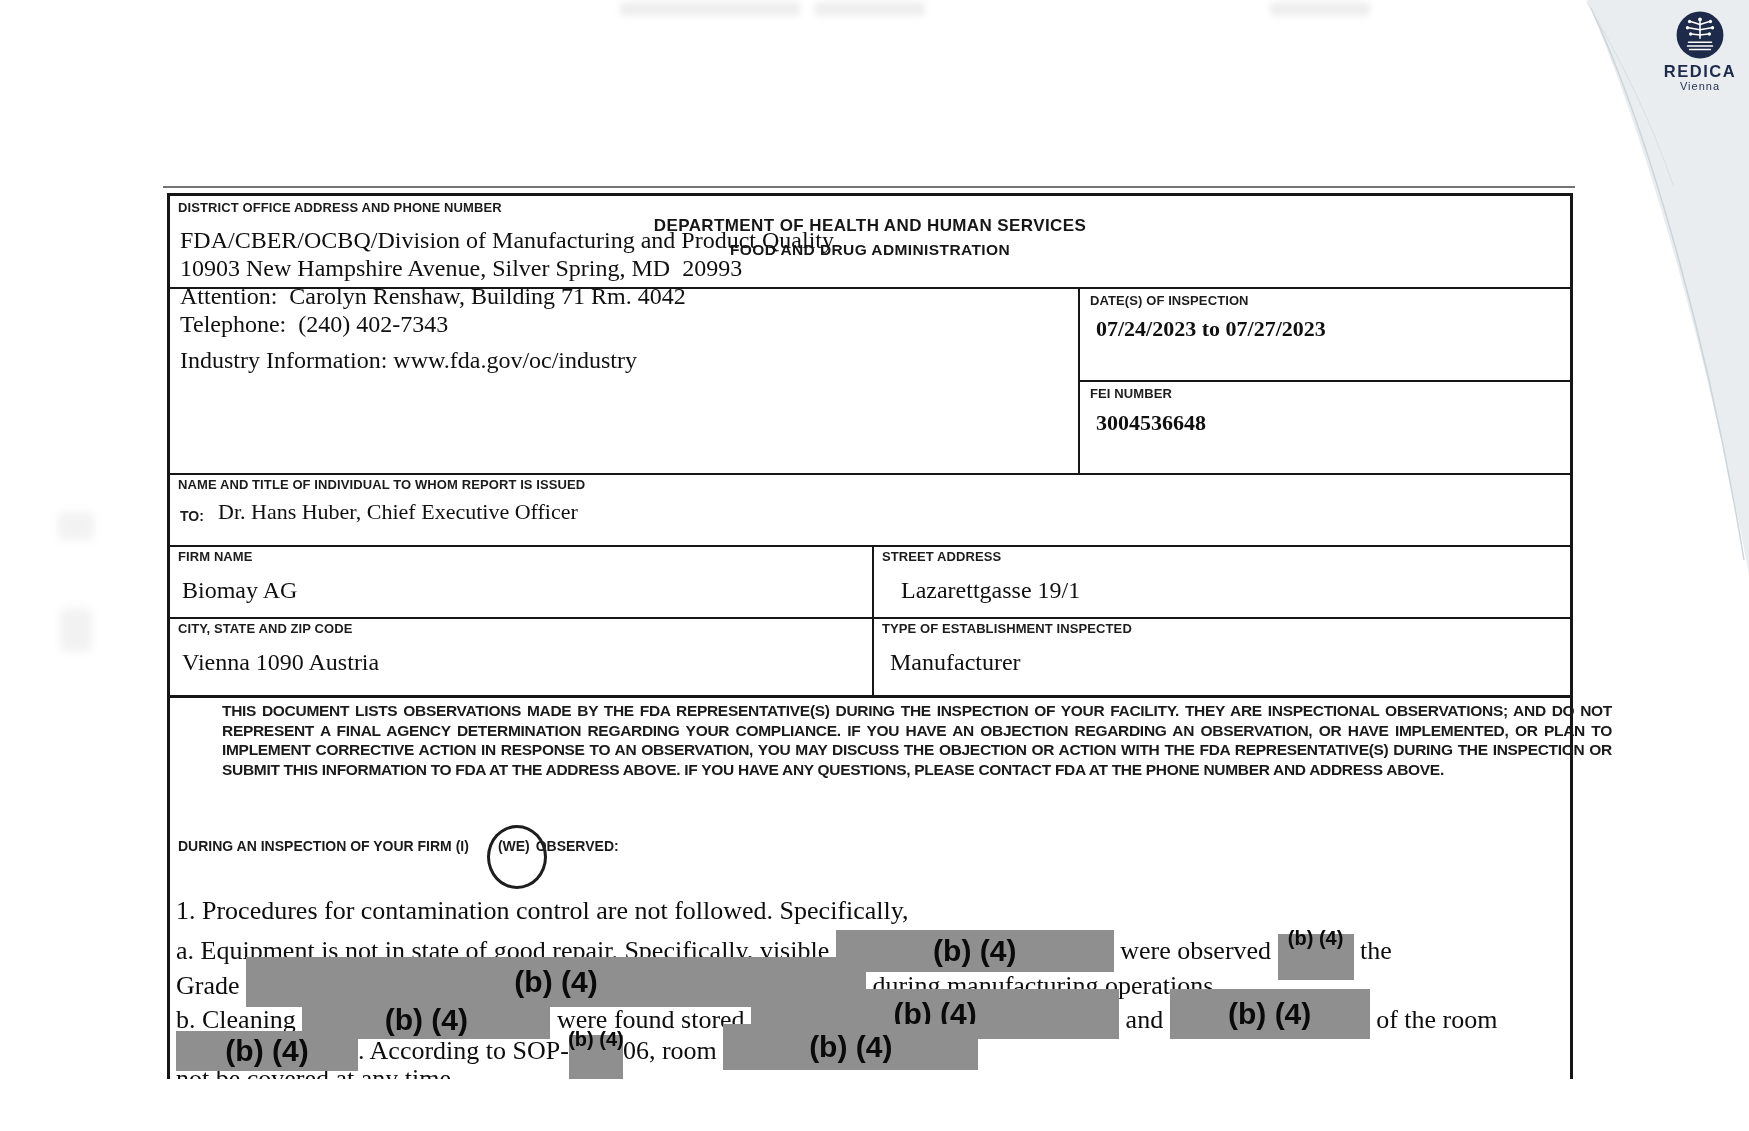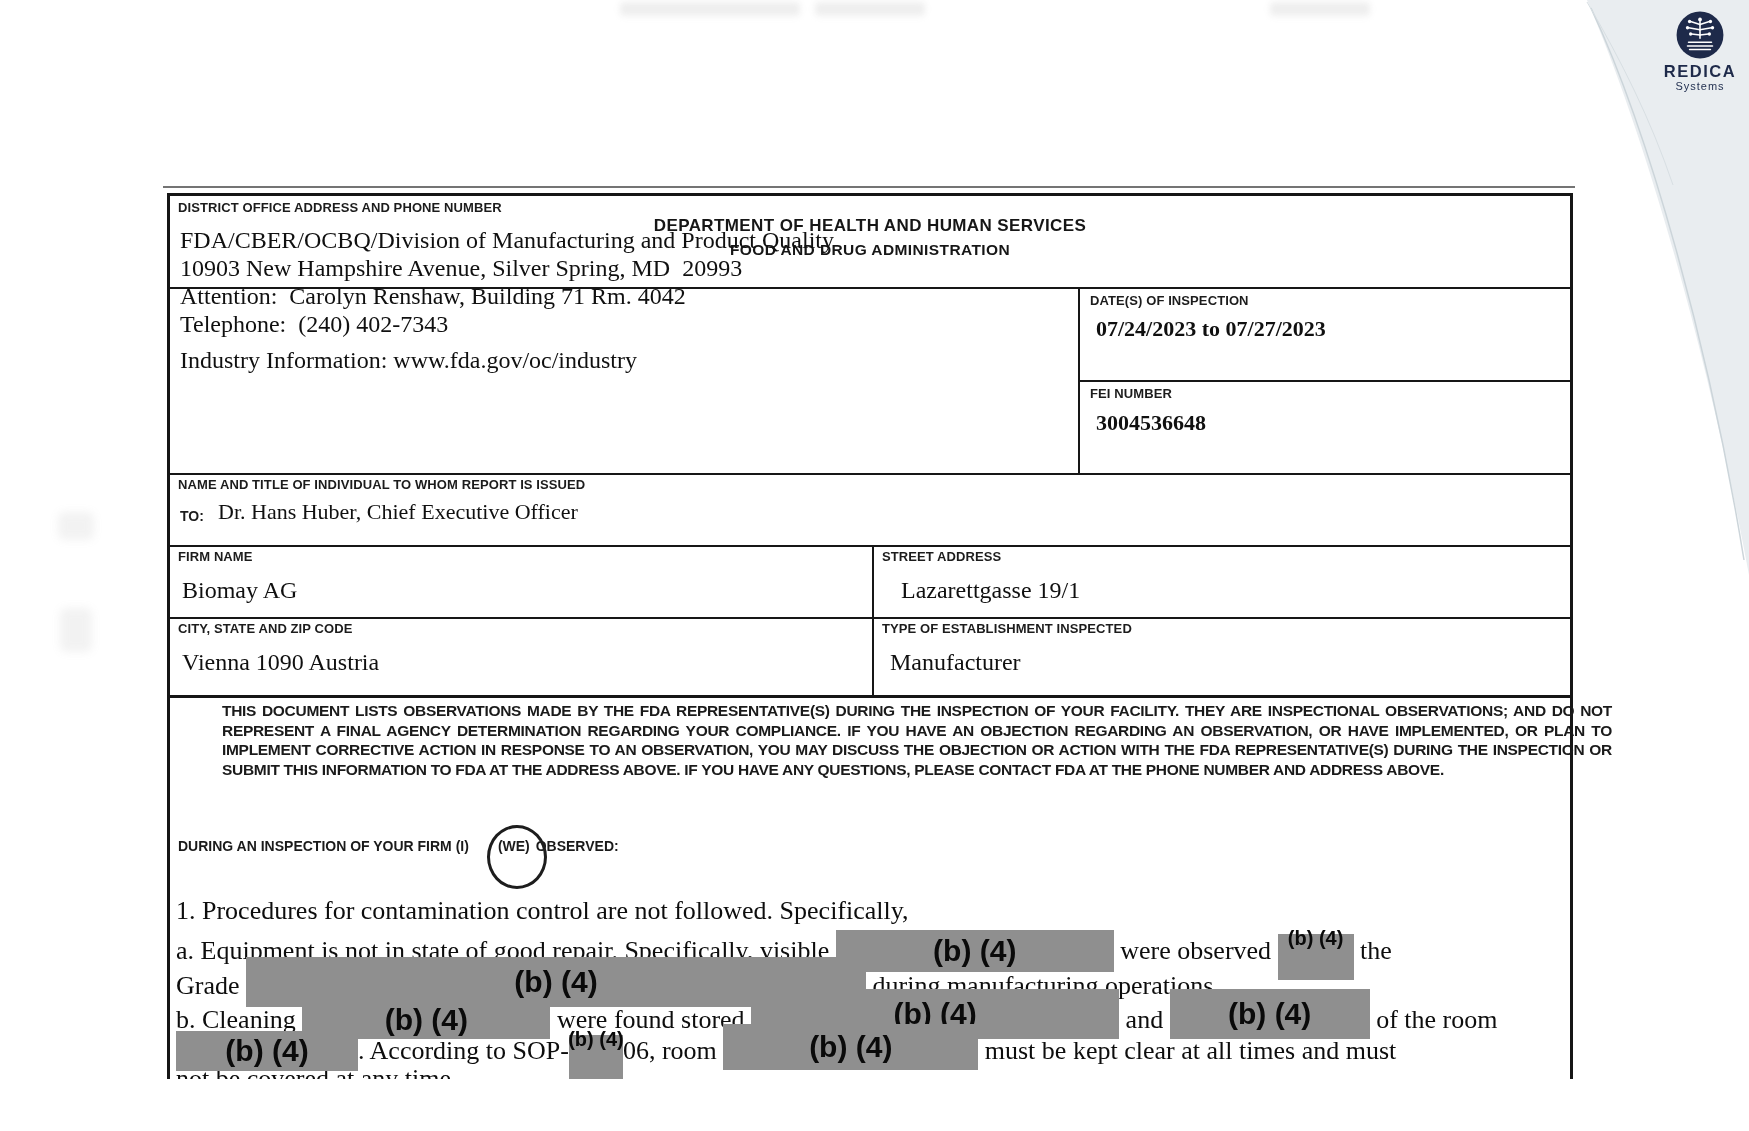--- a/index.html
+++ b/index.html
@@ -85,21 +85,21 @@
         <circle cx="24" cy="9" r="1.8"></circle>
         <circle cx="14" cy="11" r="1.6"></circle>
         <circle cx="34" cy="11" r="1.6"></circle>
         <circle cx="12" cy="17" r="1.6"></circle>
         <circle cx="36" cy="17" r="1.6"></circle>
         <circle cx="15" cy="23" r="1.6"></circle>
         <circle cx="33" cy="23" r="1.6"></circle>
       </g>
     </svg>
     <div class="logo-name">REDICA</div>
-    <div class="logo-sub">Systems</div>
+    <div class="logo-sub">Vienna</div>
   </div>
 
   <div class="pre-top-line"></div>
   <div class="doc">
 
     <div class="hline" style="left:0;right:0;top:91px;height:2px;"></div>
     <div class="hline" style="left:0;right:0;top:277px;height:2px;"></div>
     <div class="hline" style="left:0;right:0;top:349px;height:2px;"></div>
     <div class="hline" style="left:0;right:0;top:421px;height:2px;"></div>
     <div class="hline" style="left:0;right:0;top:499px;height:3px;"></div>
@@ -158,17 +158,17 @@
             <span class="rlbl">(b) (4)</span>
           </span><span class="obs-text"> and </span><span class="redact" style="width: 200px; height: 50px; background: rgb(143, 143, 143); transform: translateY(-8px);">
             <span class="rlbl">(b) (4)</span>
           </span><span class="obs-text"> of the room</span></div>
         <div class="obs-line"><span class="redact" style="width: 182px; height: 40px; background: rgb(143, 143, 143); transform: translateY(-2px);">
             <span class="rlbl">(b) (4)</span>
           </span><span class="obs-text">. According to SOP-</span><span class="redact small" style="width: 54px; height: 44px; background: rgb(143, 143, 143); transform: translateY(4px);">
             <span class="rlbl">(b) (4)</span>
           </span><span class="obs-text">06, room </span><span class="redact" style="width: 255px; height: 46px; background: rgb(143, 143, 143); transform: translateY(-6px);">
             <span class="rlbl">(b) (4)</span>
-          </span><span class="obs-text"> must be kept clear at all times and must</span></div>
+          </span></div>
         <div class="obs-line"><span class="obs-text">not be covered at any time.</span></div>
       </div>
   </div>
 </div>
 
 </body></html>

